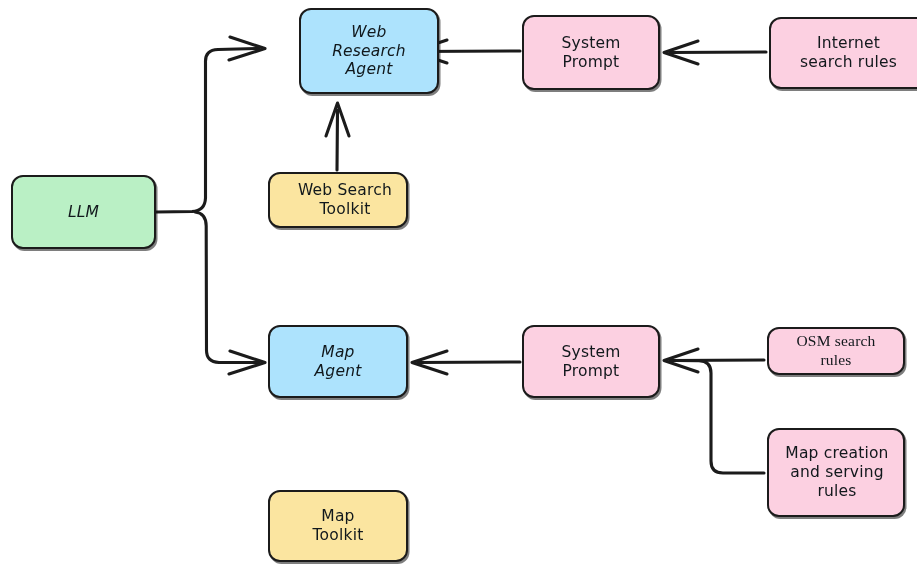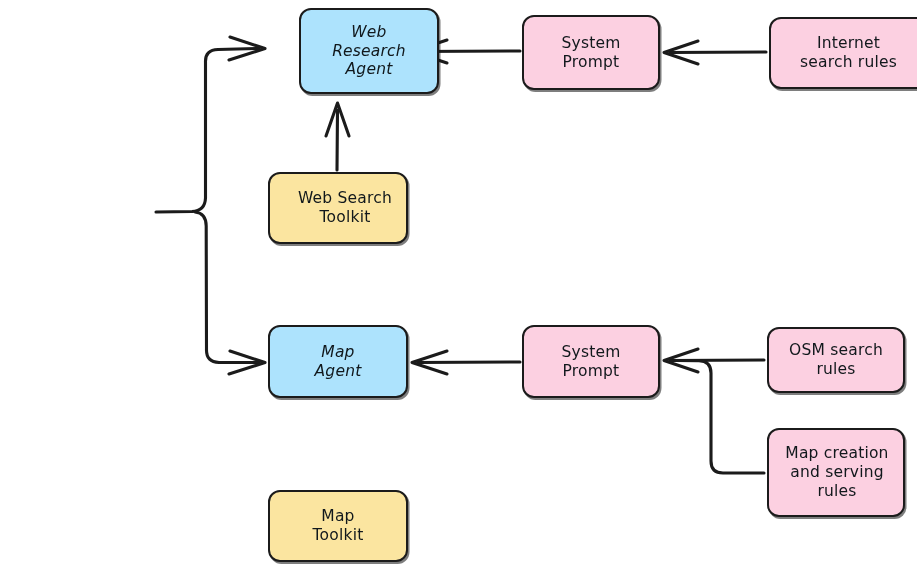--- a/index.html
+++ b/index.html
@@ -84,53 +84,56 @@
       <path d="M 447 351 L 412 362.5 L 447 374"></path>
 
       <path d="M 764 360 L 670 360.5"></path>
       <path d="M 698 349 L 664 360.5 L 698 372"></path>
 
       <path d="M 764 473 L 723 473 Q 711 473 711 461 L 711 373 Q 711 361 699 360.7 L 676 360.5"></path>
 
     </g>
   </svg>
 
+  <div class="node fill-green italicish" style="left:11px; top:175px; width:145px; height:74px;">
+    <span class="label">LLM</span>
+  </div>
 
   <div class="node fill-blue italicish" style="left:268px; top:8px; width:140px; height:86px;margin-left:31px;">
     <span class="label">Web
 Research
 Agent</span>
   </div>
 
   <div class="node fill-pink" style="left:522px; top:15px; width:138px; height:75px;">
     <span class="label">System
 Prompt</span>
   </div>
 
   <div class="node fill-pink" style="left:769px; top:17px; width:159px; height:72px;">
     <span class="label">Internet
 search rules</span>
   </div>
 
-  <div class="node fill-yellow" style="left:268px; top:172px; width:140px; height:72px;padding-left:20px;">
+  <div class="node fill-yellow" style="left:268px; top:172px; width:140px; height:56px;padding-left:20px;">
     <span class="label">Web Search
 Toolkit</span>
   </div>
 
   <div class="node fill-blue italicish" style="left:268px; top:325px; width:140px; height:73px;">
     <span class="label">Map
 Agent</span>
   </div>
 
   <div class="node fill-pink" style="left:522px; top:325px; width:138px; height:73px;">
     <span class="label">System
 Prompt</span>
   </div>
 
-  <div class="node fill-pink" style="left:767px; top:327px; width:138px; height:66px;">
+  <div class="node fill-pink" style="left:767px; top:327px; width:138px; height:48px;font-family:Liberation Serif, serif;">
     <span class="label">OSM search
 rules</span>
   </div>
 
   <div class="node fill-pink" style="left:767px; top:428px; width:138px; height:89px;padding-left:8px;">
     <span class="label">Map creation
 and serving
 rules</span>
   </div>
 

